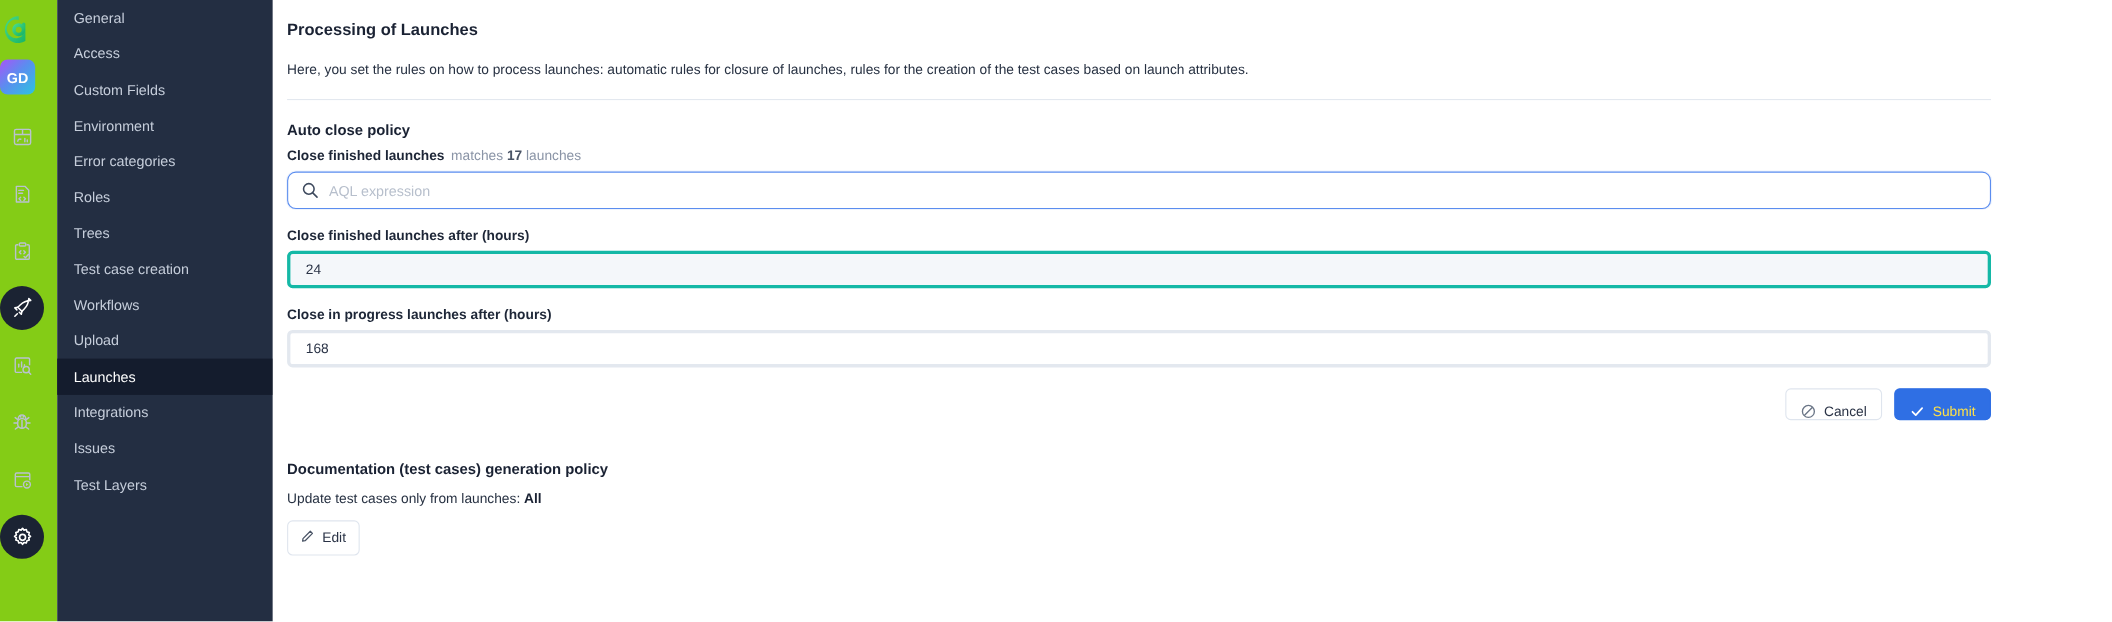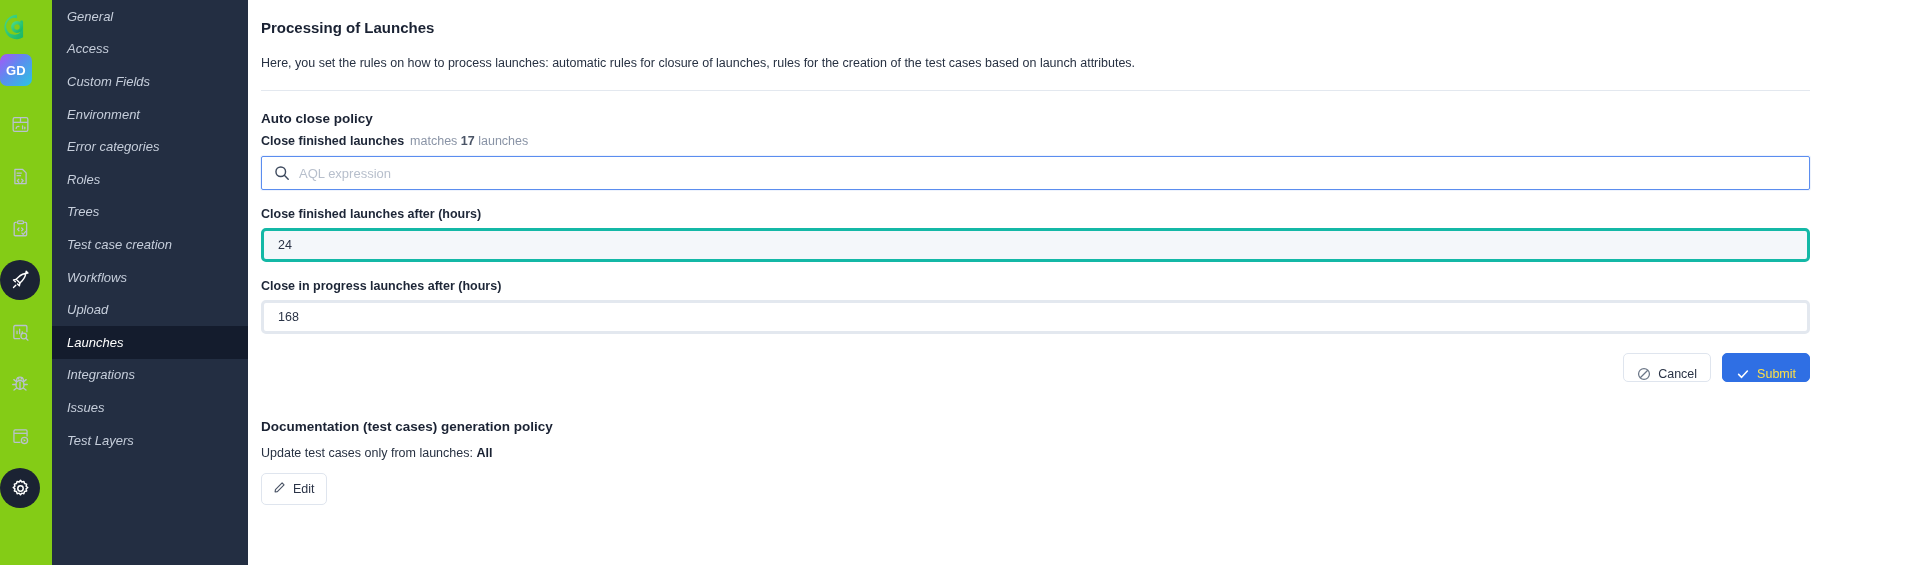--- a/index.html
+++ b/index.html
@@ -38,21 +38,20 @@
   .rail-item.active { background: #1b2333; color: #ffffff; }
   .rail-item svg { display: block; }
   .rail-spacer { flex: 1 1 auto; }
 
   
   .nav {
     width: 196px; flex: 0 0 196px;
     background: #232e42;
     padding-top: 0px;
     color: #cfd6e1;
-    font-style: italic;
   }
   .nav-item {
     height: 32.6px;
     display: flex; align-items: center;
     padding-left: 15px;
     font-size: 13px;
     color: #c6cedb;
     white-space: nowrap;
   }
   .nav-item.active { background: #141c2d; color: #ffffff; }
@@ -85,21 +84,21 @@
     margin-top: 8px;
   }
   .field-label { font-size: 12.5px; font-weight: 700; color: #1d2637; }
   .field-hint { font-size: 12.5px; color: #8a94a6; }
   .field-hint b { color: #4a5466; font-weight: 700; }
 
   .search-box {
     margin-top: 8px;
     height: 34px;
     border: 1.5px solid #5b8def;
-    border-radius: 2px;
+    border-radius: 8px;
     background: #fff;
     display: flex; align-items: center;
     padding: 0 12px;
     box-shadow: 0 0 0 1px rgba(91,141,239,.10);
   }
   .search-box .mag { color: #3e4a5e; display:flex; margin-right: 9px; }
   .search-input {
     border: 0; outline: 0; flex: 1 1 auto;
     font-family: "Liberation Sans", sans-serif;
     font-size: 13px; color: #1d2637;

